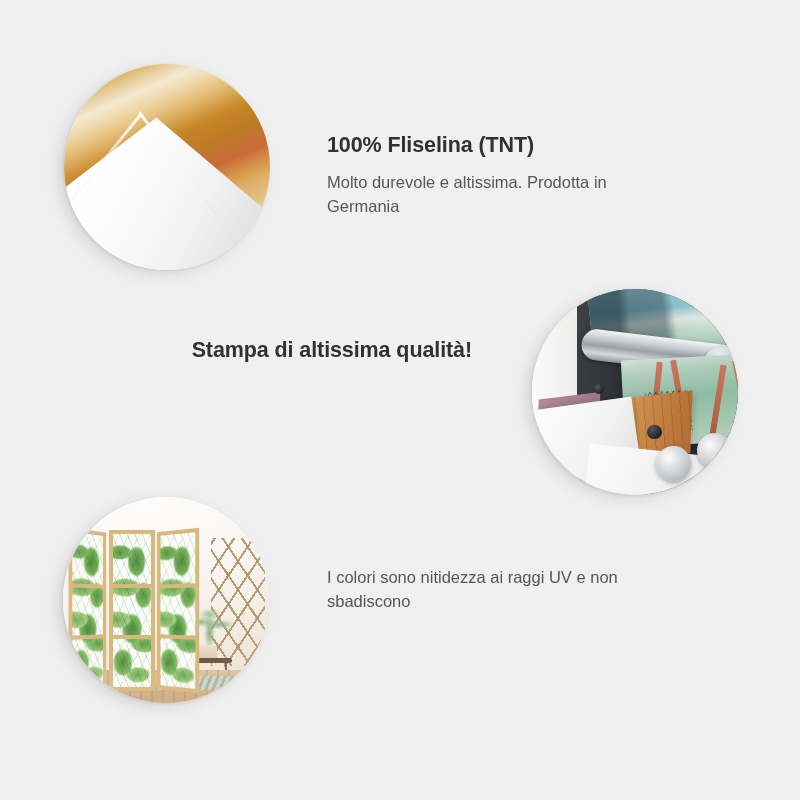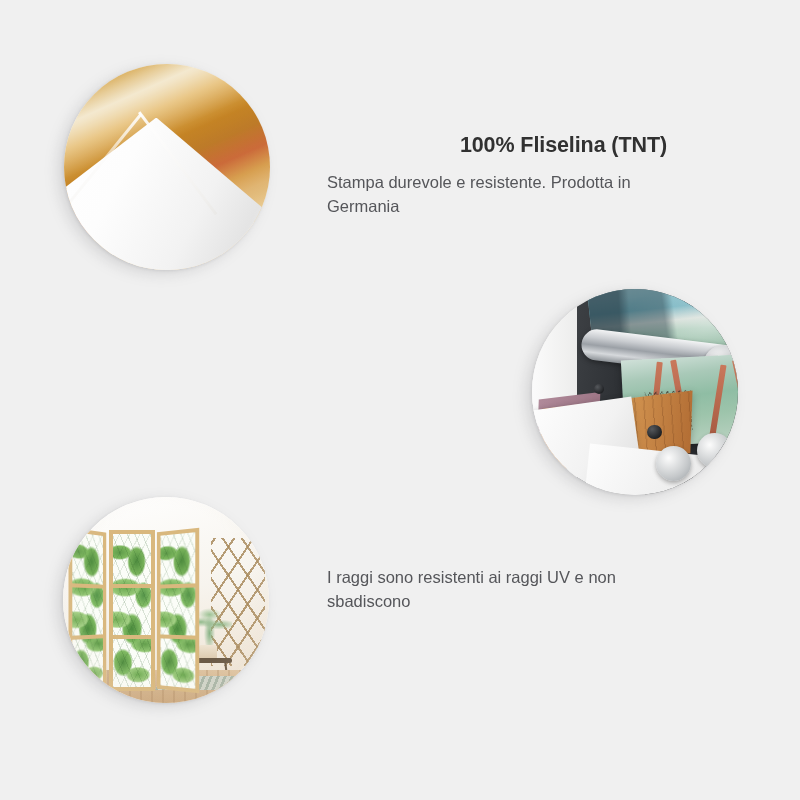--- a/index.html
+++ b/index.html
@@ -296,21 +296,20 @@
   }
 
   
   .feature-text { position:absolute; }
   .feature-text h2 {
     font-size:21.5px;
     font-weight:bold;
     color:#313131;
     letter-spacing:-0.1px;
     margin-bottom:12px;
-    text-align:right;
   }
   .feature-text p {
     font-size:16.5px;
     font-weight:normal;
     color:#55565a;
     line-height:1.47;
   }
 
   #text-fliselina { left:327px; top:133px; width:340px; text-align:left; }
   #text-stampa    { left:130px; top:338px; width:342px; text-align:right; }
@@ -327,21 +326,21 @@
       <div class="wp-sheen"></div>
       <div class="wp-base"></div>
       <div class="wp-peel"></div>
       <div class="wp-fold"></div>
       <div class="wp-fold2"></div>
     </div>
   </div>
 
   <div class="feature-text" id="text-fliselina">
     <h2>100% Fliselina (TNT)</h2>
-    <p>Stampa durevole e resistente. Prodotta in Germania</p>
+    <p>Molto durevole e altissima. Prodotta in Germania</p>
   </div>
 
   <div class="media-circle" id="circle-printer">
     <div class="inner">
       <div class="pr-bg"></div>
       <div class="pr-wall"></div>
       <div class="pr-body"></div>
       <div class="pr-body-r"></div>
       <div class="pr-print-top"></div>
       <div class="pr-roller"></div>
@@ -358,20 +357,21 @@
       <div class="pr-plate"></div>
       <div class="pr-plate2"></div>
       <div class="pr-wheel" style="left:60%; top:76%;"></div>
       <div class="pr-wheel" style="left:80%; top:70%;"></div>
       <div class="pr-knob" style="left:56%; top:66%;"></div>
       <div class="pr-knob" style="left:30%; top:46%; width:5%; height:5%;"></div>
     </div>
   </div>
 
   <div class="feature-text" id="text-stampa">
+    <h2>Stampa di altissima qualità!</h2>
   </div>
 
   <div class="media-circle" id="circle-divider">
     <div class="inner">
       <div class="rd-bg"></div>
       <div class="rd-trellis"></div>
       <div class="rd-chair"></div>
       <div class="rd-plant"></div>
       <div class="rd-pot"></div>
       <div class="rd-table"></div>
@@ -399,16 +399,16 @@
           <div class="rd-rail" style="top:33%;"></div>
           <div class="rd-rail" style="top:66%;"></div>
         </div>
       </div>
 
       <div class="rd-vignette"></div>
     </div>
   </div>
 
   <div class="feature-text" id="text-uv">
-    <p>I raggi sono resistenti ai raggi UV e non sbadiscono</p>
+    <p>I colori sono nitidezza ai raggi UV e non sbadiscono</p>
   </div>
 
 </div>
 
 </body></html>

